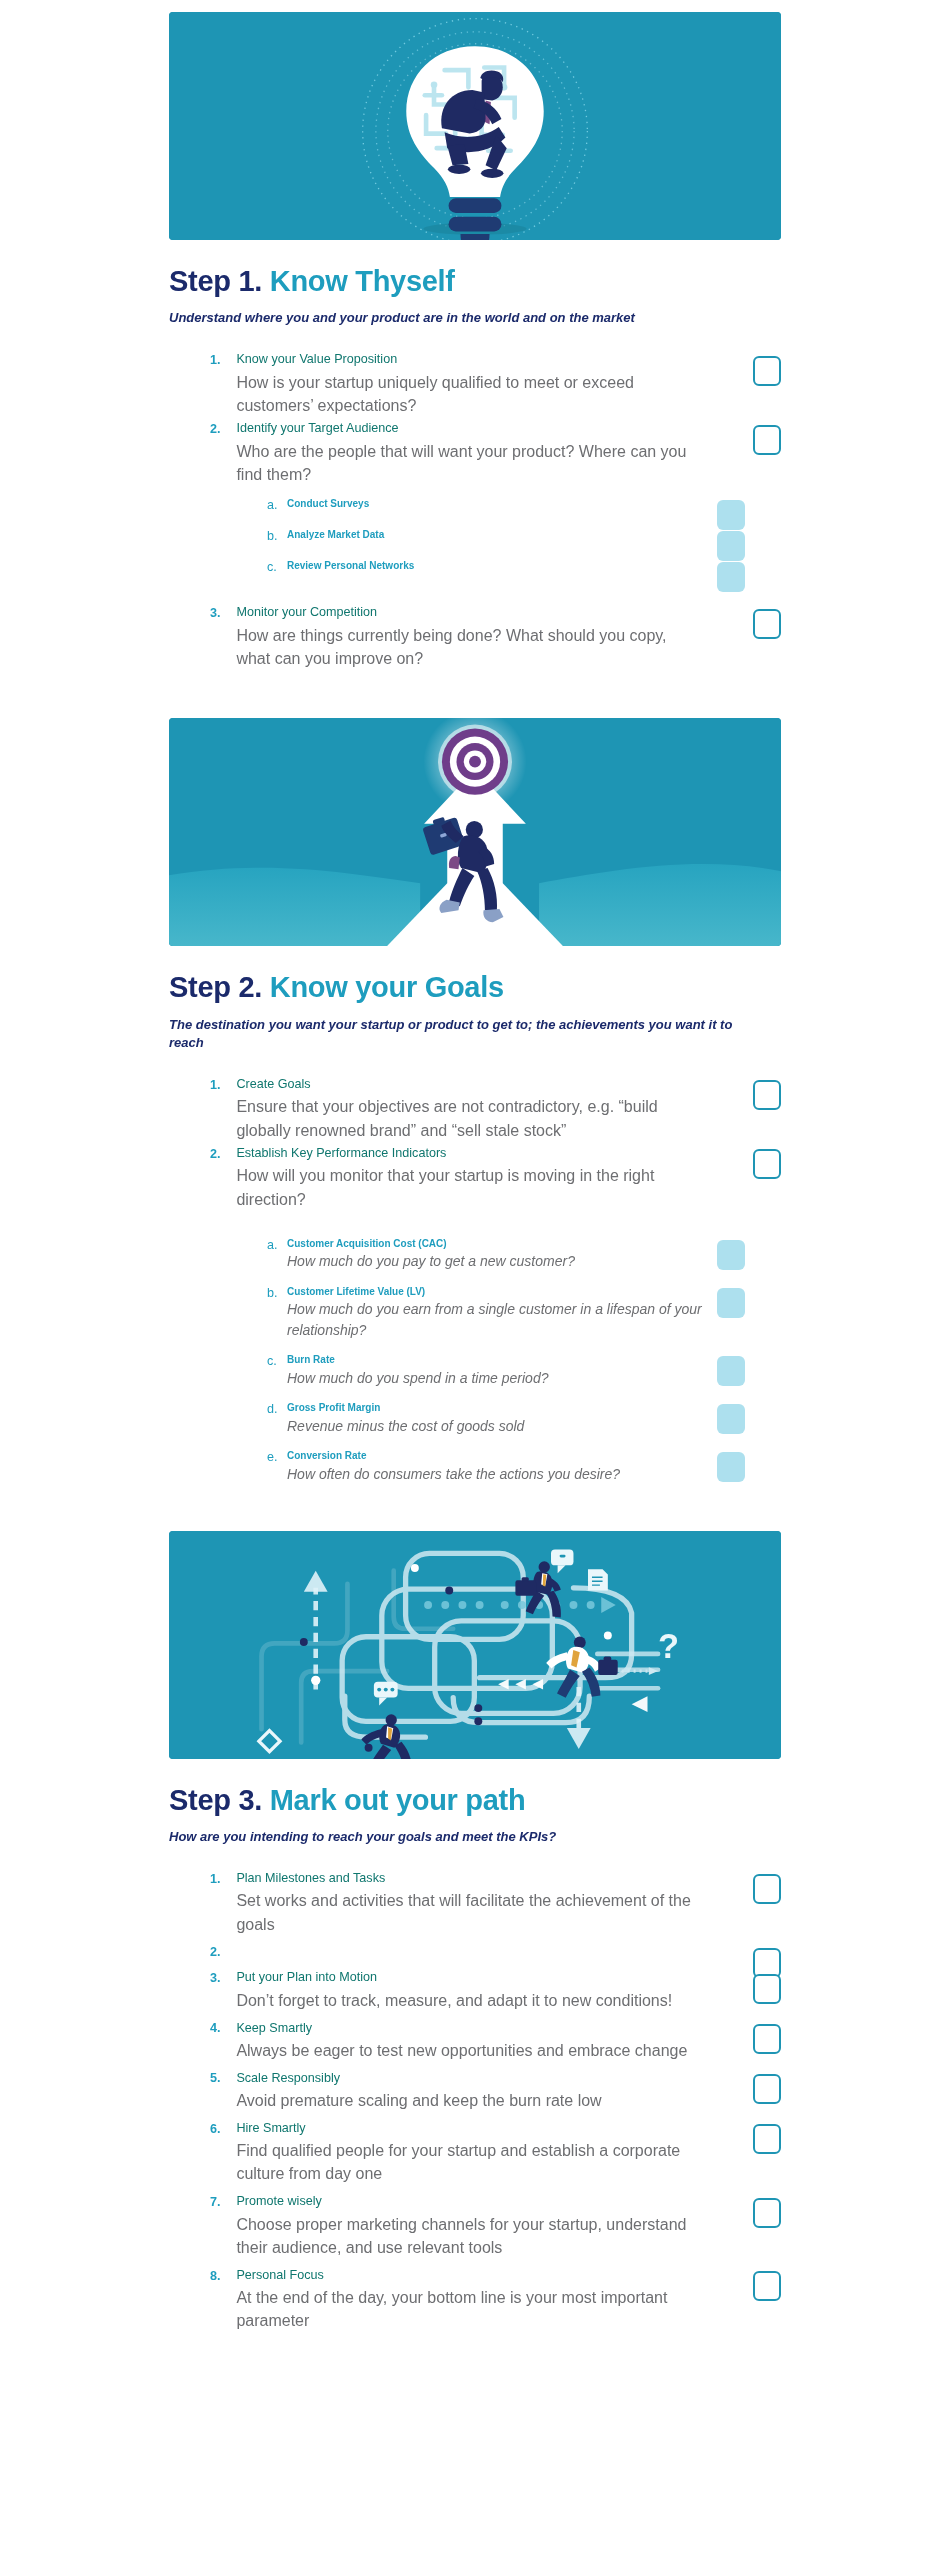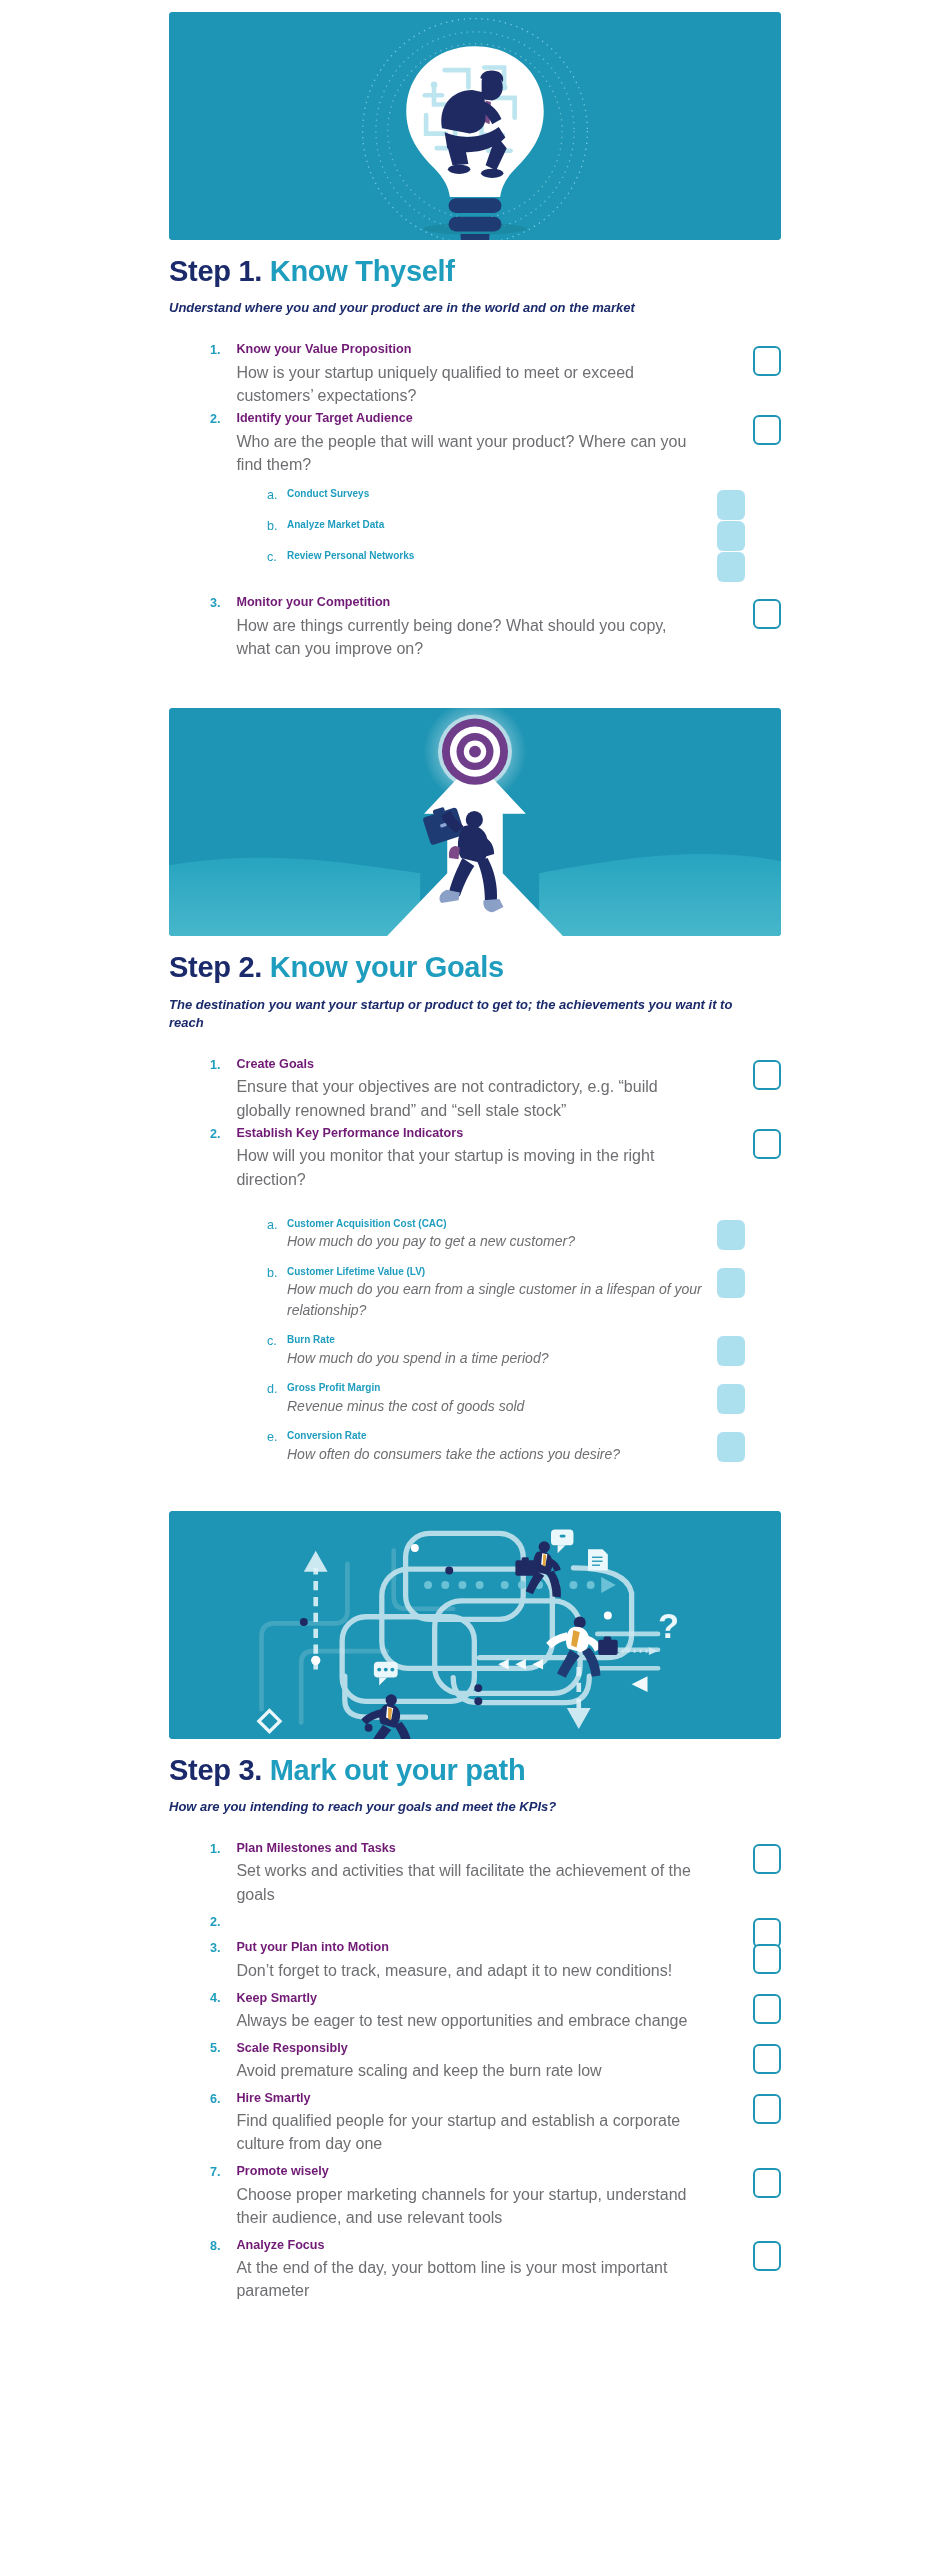--- a/index.html
+++ b/index.html
@@ -38,21 +38,21 @@
     overflow: hidden;
   }
   .hero-1 { margin-top: 12px; }
   .hero-2 { margin-top: 16px; }
   .hero-3 { height: 228px; margin-top: 16px; }
 
   .hero svg { display: block; width: 100%; height: 100%; }
 
   
   .step-heading {
-    margin-top: 15px;
+    margin-top: 25px;
     font-size: 29px;
     font-weight: bold;
     letter-spacing: -0.3px;
     line-height: 1.12;
     color: #1b2a6b;
     white-space: nowrap;
   }
   .step-heading .step-label { color: #1b2a6b; }
   .step-heading .step-title { color: #1e9dbe; }
 
@@ -85,22 +85,22 @@
     flex: 0 0 26.4px;
     font-size: 12.6px;
     font-weight: bold;
     color: #1e9dbe;
     line-height: 1.48;
     padding-top: 0.7px;
   }
   .item-body { flex: 1 1 auto; }
   .item-title {
     font-size: 12.6px;
-    font-weight: bold;
-    color: #701a75;
+    font-weight: normal;
+    color: #0f766e;
     line-height: 1.5;
   }
   .item-desc {
     font-size: 16px;
     color: #6d6e71;
     line-height: 1.46;
     margin-top: 1.3px;
     max-width: 502px;
   }
 
@@ -653,21 +653,21 @@
         <div class="item-body">
           <div class="item-title">Promote wisely</div>
           <div class="item-desc">Choose proper marketing channels for your startup, understand their audience, and use relevant tools</div>
         </div>
         <div class="checkbox"></div>
       </div>
 
       <div class="item">
         <div class="item-marker">8.</div>
         <div class="item-body">
-          <div class="item-title">Analyze Focus</div>
+          <div class="item-title">Personal Focus</div>
           <div class="item-desc">At the end of the day, your bottom line is your most important parameter</div>
         </div>
         <div class="checkbox"></div>
       </div>
 
     </div>
   </div>
 
   <div style="height:40px;"></div>
 

